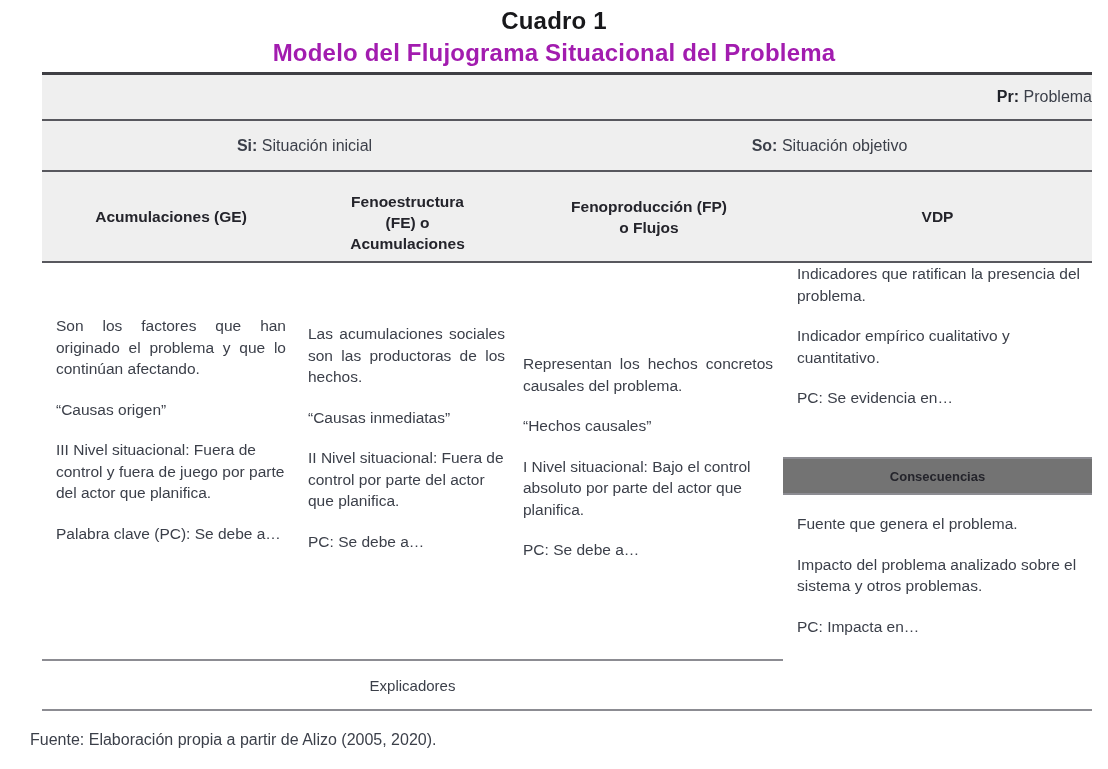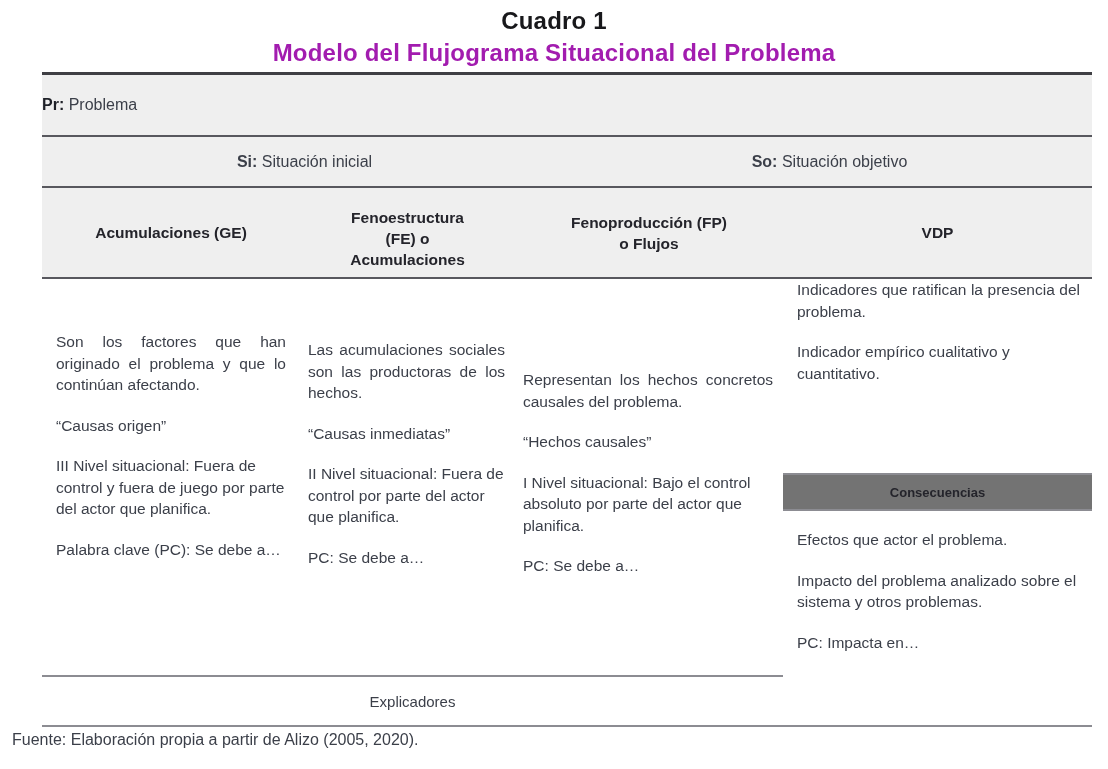--- a/index.html
+++ b/index.html
@@ -68,22 +68,23 @@
     width: 100%;
   }
 
   
   .banner {
     background: #efefef;
     display: flex;
     align-items: center;
   }
   .banner-pr {
-    height: 60px;
-    justify-content: flex-start;
+    height: 44px;
+    justify-content: flex-end;
+    padding-left: 13px;
   }
   .banner-si-so {
     height: 49px;
   }
   .banner-cell {
     font-size: 16px;
     color: #3b3f49;
     text-align: center;
   }
   .banner-cell b { color: #1f2128; }
@@ -180,21 +181,21 @@
   }
 
   .bottom-rules {
     display: flex;
     width: 100%;
   }
 
   
   .source-note {
     position: absolute;
-    left: 12px;
+    left: 30px;
     top: 731px;
     font-size: 16px;
     color: #3b3f49;
     white-space: nowrap;
   }
 </style>
 </head>
 <body>
 
 <div class="page">
@@ -263,26 +264,27 @@
         <p class="para just">Representan los hechos concretos causales del problema.</p>
         <p class="para">“Hechos causales”</p>
         <p class="para">I Nivel situacional: Bajo el control absoluto por parte del actor que planifica.</p>
         <p class="para last">PC: Se debe a…</p>
       </div>
 
       <div class="bcol bc4">
         <div class="vdp-top">
           <p class="para just">Indicadores que ratifican la presencia del problema.</p>
           <p class="para">Indicador empírico cualitativo y cuantitativo.</p>
+          <p class="para last">PC: Se evidencia en…</p>
         </div>
         <div class="rule-light"></div>
         <div class="conseq-band">Consecuencias</div>
         <div class="rule-light"></div>
         <div class="vdp-bottom">
-          <p class="para just">Efectos que actor el problema.</p>
+          <p class="para just">Fuente que genera el problema.</p>
           <p class="para">Impacto del problema analizado sobre el sistema y otros problemas.</p>
           <p class="para last">PC: Impacta en…</p>
         </div>
       </div>
 
     </div>
 
     <div class="bottom-rules">
       <div class="rule-light explic-zone"></div>
     </div>

